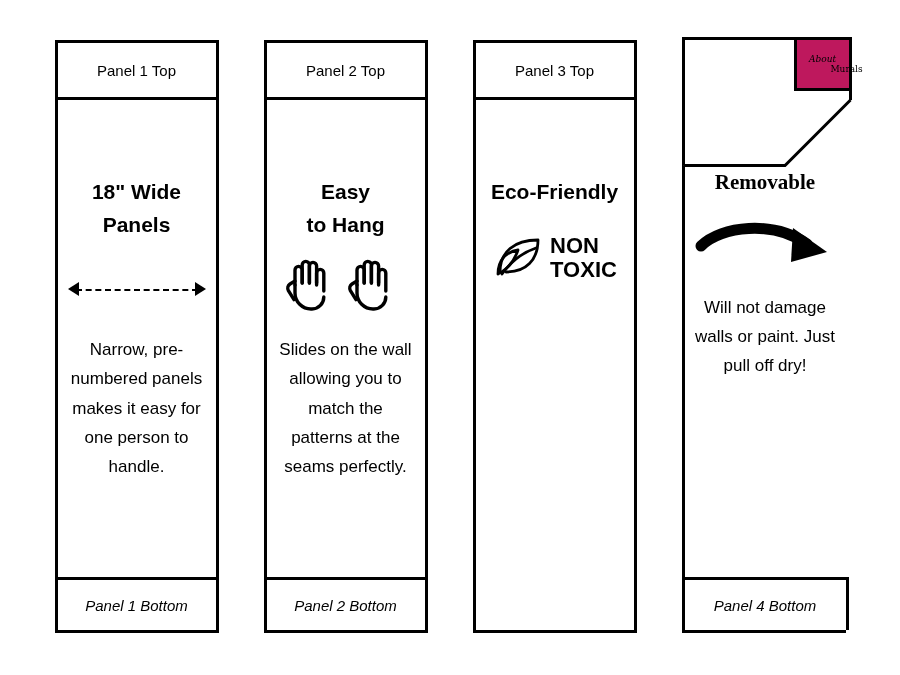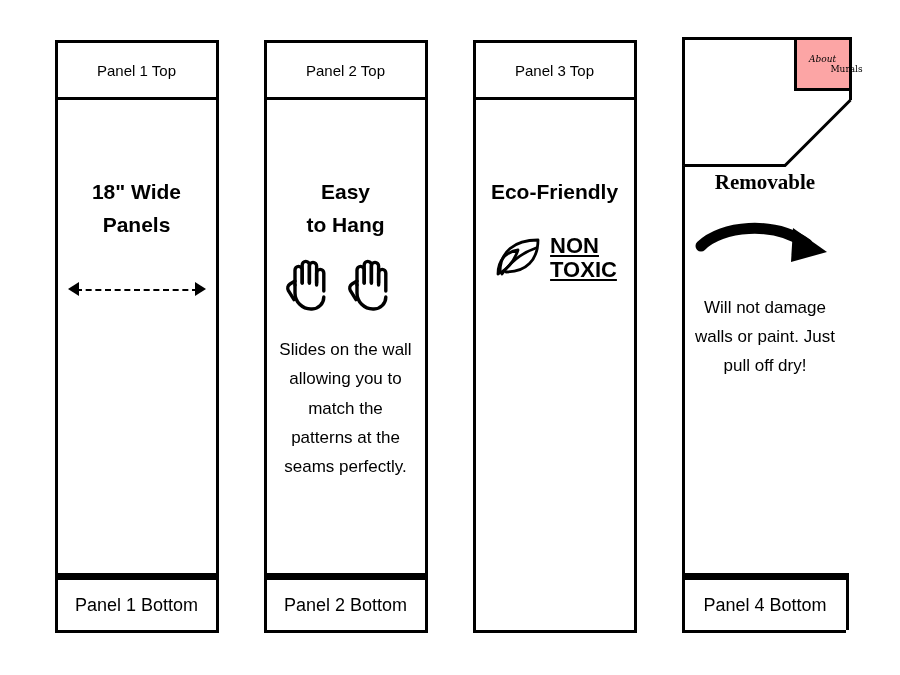--- a/index.html
+++ b/index.html
@@ -48,26 +48,27 @@
     height: 54px;
     border-bottom: 3px solid #000000;
     display: flex;
     align-items: center;
     justify-content: center;
     font-size: 15px;
     flex: none;
   }
   .panel-bottom {
     height: 50px;
-    border-top: 7px solid #000000;
-    display: flex;
-    align-items: center;
-    justify-content: center;
-    font-size: 18px;
+    border-top: 3px solid #000000;
+    display: flex;
+    align-items: center;
+    justify-content: center;
+    font-size: 15px;
     flex: none;
+    font-style: italic;
   }
   .panel-body {
     flex: 1;
     display: flex;
     flex-direction: column;
     align-items: center;
     padding: 0 10px;
     box-sizing: border-box;
     text-align: center;
   }
@@ -114,21 +115,20 @@
   }
   .width-arrow .head.left { left: 0; border-right: 11px solid #000; }
   .width-arrow .head.right { right: 0; border-left: 11px solid #000; }
 
   
   .nontoxic {
     display: flex;
     align-items: center;
     justify-content: center;
     gap: 2px;
-    text-decoration: underline;
   }
   .nontoxic .words {
     font-size: 22px;
     font-weight: bold;
     line-height: 1.08;
     text-align: left;
   }
 
   
   .panel.folded {
@@ -145,21 +145,21 @@
     pointer-events: none;
   }
   .badge {
     position: absolute;
     right: 0;
     top: 0;
     width: 58px;
     height: 54px;
     border: 3px solid #000;
     box-sizing: border-box;
-    background: #fca5a5;
+    background: #be185d;
     display: flex;
     flex-direction: column;
     align-items: center;
     justify-content: center;
     line-height: 1.12;
   }
   .badge .b1 {
     font-family: "DejaVu Serif", serif;
     font-style: italic;
     font-size: 9px;
@@ -191,20 +191,21 @@
       <div class="panel-body">
         <div class="headline">18" Wide
 Panels</div>
         <div class="art">
           <div class="width-arrow">
             <div class="head left"></div>
             <div class="shaft"></div>
             <div class="head right"></div>
           </div>
         </div>
+        <div class="body-text">Narrow, pre-numbered panels makes it easy for one person to handle.</div>
       </div>
       <div class="panel-bottom">Panel 1 Bottom</div>
     </div>
 
     <div class="panel">
       <div class="panel-top">Panel 2 Top</div>
       <div class="panel-body">
         <div class="headline">Easy
 to Hang</div>
         <div class="art">

